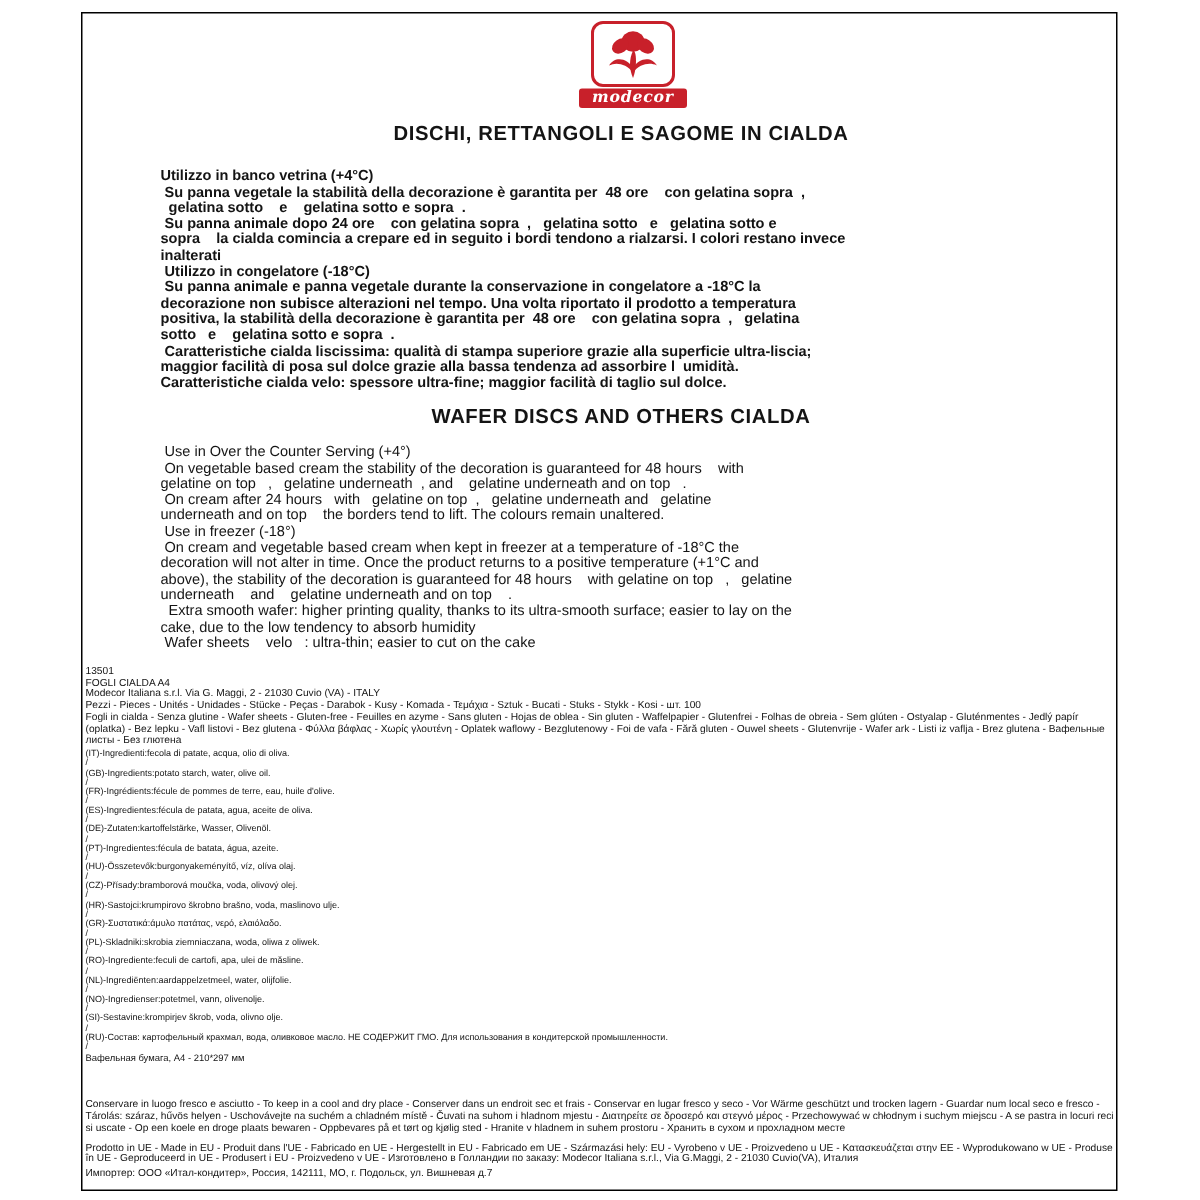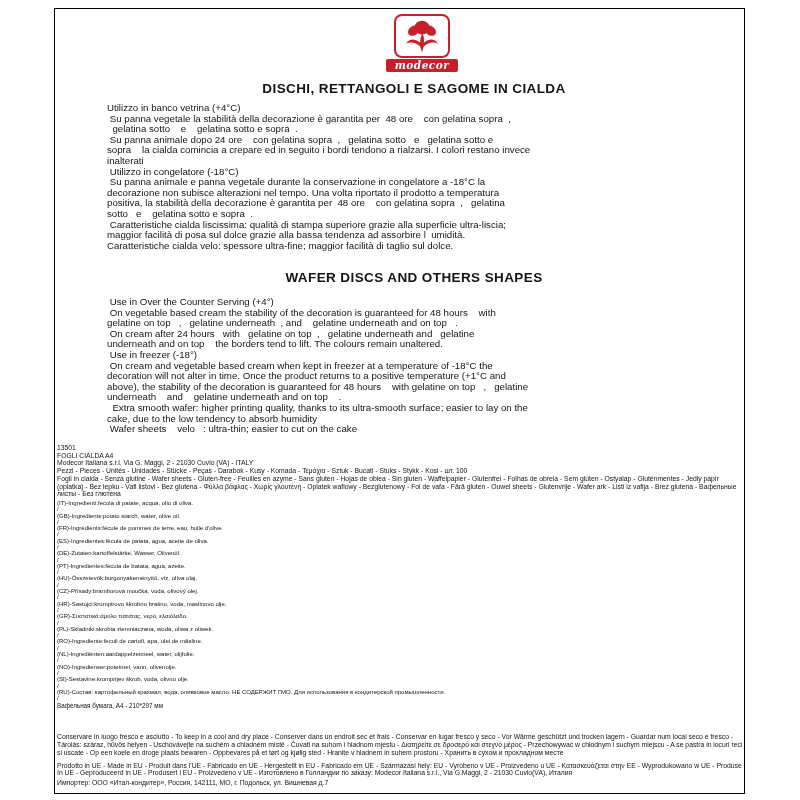--- a/index.html
+++ b/index.html
@@ -52,21 +52,21 @@
   .title-it { top: 81px; }
   .title-en { top: 270px; }
   .body-block {
     position: absolute;
     left: 107px;
     width: 615px;
     font-size: 9.7px;
     line-height: 10.6px;
     white-space: pre-wrap;
   }
-  .body-it { top: 103px; }
+  .body-it { top: 113px; font-weight: bold; }
   .body-en { top: 297px; }
   .smallprint {
     position: absolute;
     left: 57px; top: 444px;
     width: 686px;
     font-size: 6.8px;
     line-height: 7.7px;
   }
   .ingredients {
     margin-top: 2px;
@@ -110,21 +110,21 @@
 inalterati
  Utilizzo in congelatore (-18°C)
  Su panna animale e panna vegetale durante la conservazione in congelatore a -18°C la
 decorazione non subisce alterazioni nel tempo. Una volta riportato il prodotto a temperatura
 positiva, la stabilità della decorazione è garantita per  48 ore    con gelatina sopra  ,   gelatina
 sotto   e    gelatina sotto e sopra  .
  Caratteristiche cialda liscissima: qualità di stampa superiore grazie alla superficie ultra-liscia;
 maggior facilità di posa sul dolce grazie alla bassa tendenza ad assorbire l  umidità.
 Caratteristiche cialda velo: spessore ultra-fine; maggior facilità di taglio sul dolce.</div>
 
-<div class="title-center title-en">WAFER DISCS AND OTHERS SHAPES</div>
+<div class="title-center title-en">WAFER DISCS AND OTHERS CIALDA</div>
 
 <div class="body-block body-en"> Use in Over the Counter Serving (+4°)
  On vegetable based cream the stability of the decoration is guaranteed for 48 hours    with
 gelatine on top   ,   gelatine underneath  , and    gelatine underneath and on top   .
  On cream after 24 hours   with   gelatine on top  ,   gelatine underneath and   gelatine
 underneath and on top    the borders tend to lift. The colours remain unaltered.
  Use in freezer (-18°)
  On cream and vegetable based cream when kept in freezer at a temperature of -18°C the
 decoration will not alter in time. Once the product returns to a positive temperature (+1°C and
 above), the stability of the decoration is guaranteed for 48 hours    with gelatine on top   ,   gelatine

